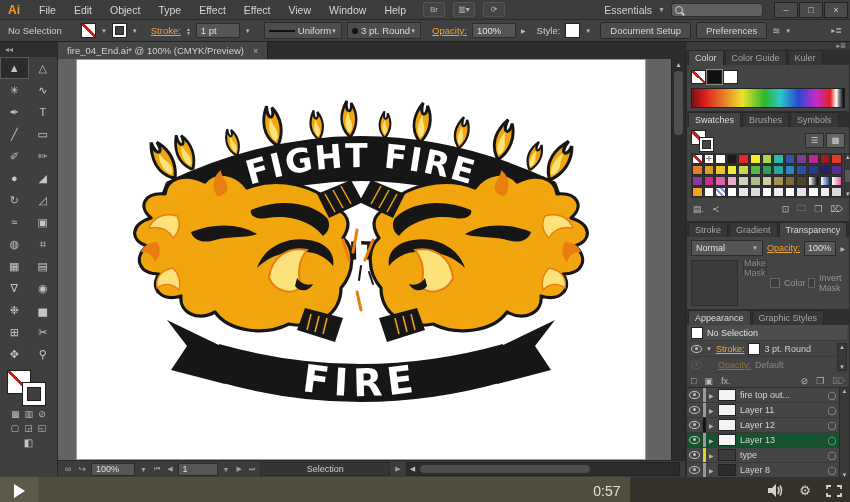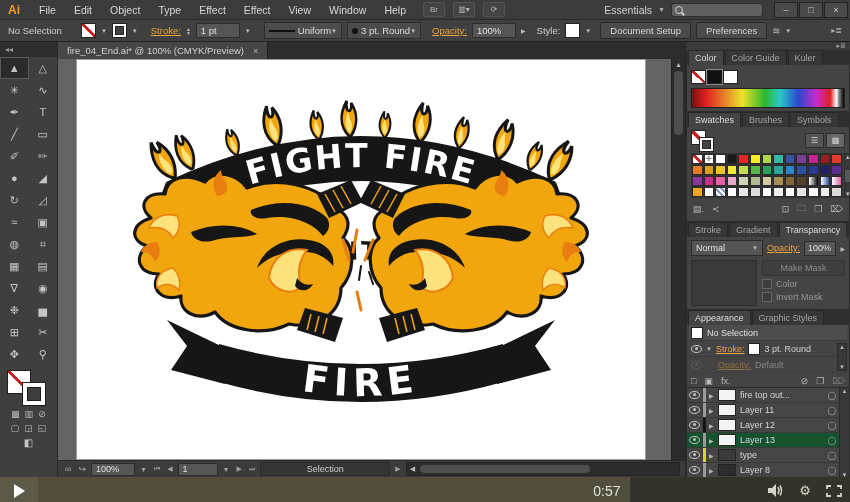--- a/index.html
+++ b/index.html
@@ -105,21 +105,21 @@
   .sw-pattern{background:repeating-linear-gradient(45deg,#8898c8 0 2px,#fff 2px 4px)}
   .sw-scroll{width:9px;background:#383838;border:1px solid #2a2a2a;margin-left:1px;display:flex;flex-direction:column;align-items:center;justify-content:space-between;color:#bbb;font-size:6px}
   .sw-scroll .thumb{width:5px;height:12px;background:#585858}
   .p-footer{display:flex;align-items:center;gap:8px;padding:3px 2px 1px;color:#b9b9b9;font-size:9px}
 
   .t-row1{display:flex;align-items:center;gap:4px;margin-bottom:4px}
   .t-dd{flex:0 0 62px;height:14px;background:#555;border:1px solid #2b2b2b;display:flex;align-items:center;justify-content:space-between;padding:0 4px;color:#e0e0e0}
   .t-opfield{width:32px;height:13px;background:#565656;border:1px solid #2b2b2b;display:flex;align-items:center;padding:0 3px;color:#e0e0e0}
   .t-body{display:flex;gap:5px}
   .t-thumb{width:64px;height:44px;background:#3a3a3a;border:1px solid #2d2d2d}
-  .t-right{display:flex;flex-direction:column;gap:3px;flex:1}
+  .t-right{display:flex;flex-direction:row;gap:3px;flex:1}
   .mask-btn{height:14px;background:#3f3f3f;border:1px solid #333;border-radius:2px;color:#8b8b8b;display:flex;align-items:center;justify-content:center}
   .chk{display:flex;align-items:center;gap:4px;color:#969696}
   .chk .box{width:8px;height:8px;border:1px solid #666;background:#3c3c3c}
 
   .ap-row{display:flex;align-items:center;gap:4px;height:15px;padding:0 2px;border-bottom:1px solid #3b3b3b}
   .ap-row.hd{background:#4d4d4d;color:#e0e0e0}
   .ap-sw{width:10px;height:10px;background:#fff;border:1px solid #222}
   .eye-i{width:9px;height:6px;border:1px solid #c2c2c2;border-radius:50%;position:relative;display:inline-block}
   .eye-i::after{content:"";position:absolute;left:2.5px;top:1px;width:3px;height:3px;border-radius:50%;background:#c2c2c2}
   .eye-i.dim{opacity:.35}

